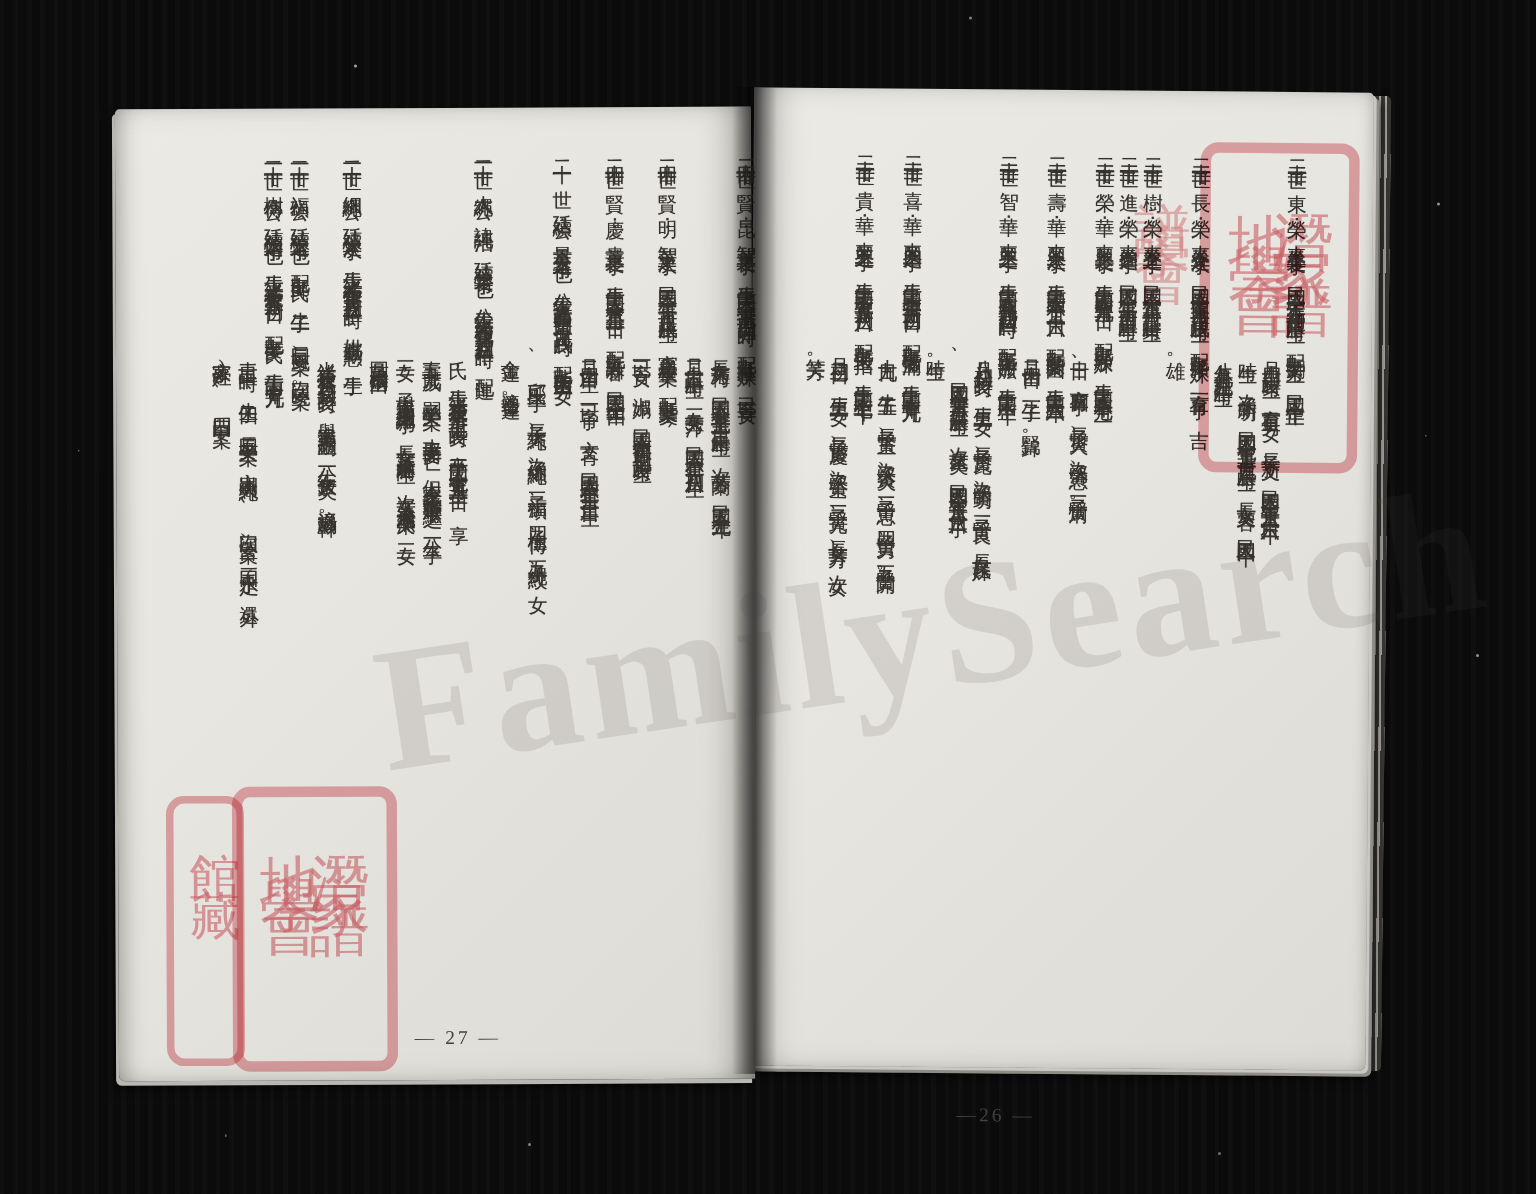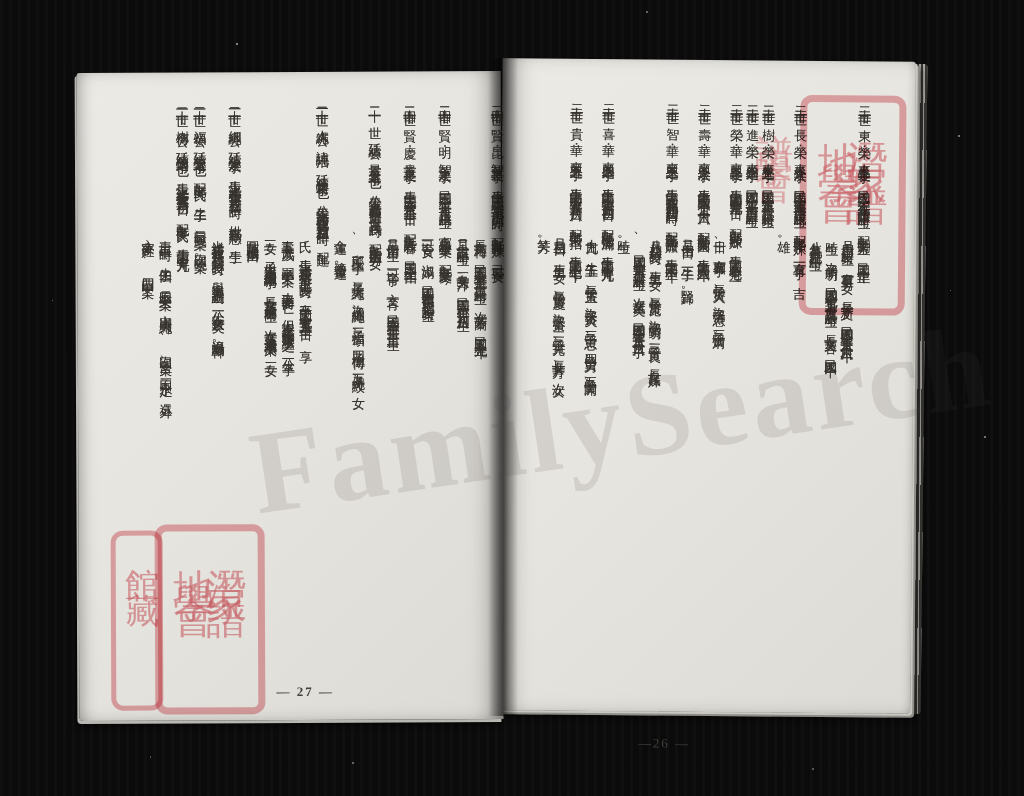--- a/index.html
+++ b/index.html
@@ -110,21 +110,21 @@
         <div class="vcol body" style="left: 202px;">壽五十九歲,嗣子榮案,未娶妻而亡,但本家之長子聯輝承繼之,公生一子</div>
         <div class="vcol body" style="left: 184.5px;">三女,子舉案過房細繩為子,長女定英適林阿生,次女玉英適湯燕榮,三女</div>
         <div class="vcol body" style="left: 167px;">圓英適楊炳田。</div>
         <div class="vcol head" style="left: 149.5px;"><span class="gen">二十一世</span><span class="pname">細繩公</span><span class="btxt">廷續公之次子,生于光緒壬午年正月初五日子時,妣盧勤慈,生于</span></div>
         <div class="vcol body" style="left: 132px;">光緒庚辰年八月初六日亥時,舉案過房立嗣,公生一女釵英,適湯勳幹。</div>
         <div class="vcol head" style="left: 114.5px;"><span class="gen">二十一世</span><span class="pname">福頌公</span><span class="btxt">廷續公之五子也,配妻邱氏,生子二,長曰鳳案、次曰曉案。</span></div>
         <div class="vcol head" style="left: 97px;"><span class="gen">二十一世</span><span class="pname">樹傳公</span><span class="btxt">廷續公之四子也,生于光緒壬辰年五月初一日,配妻夢氏,生于丙申年九月</span></div>
         <div class="vcol body" style="left: 79.5px;">十三日申時,生子四,長曰榮案(出嗣大繩)、次曰富案、三曰水足(還外</div>
         <div class="vcol body" style="left: 62px;">家夢姓)、四曰甲案。</div>
       </div>
-    <div class="pagenum" style="top:612px;left:126px;width:200px;text-align:center;font-weight:bold;">— 27 —</div>
+    <div class="pagenum" style="top:612px;left:126px;width:200px;text-align:center;">— 27 —</div>
     <div class="seal boxed" style="left:76px;top:452px;width:96px;height:176px;">
       <div class="seal-colwrap" style="right:4px;font-size:40px;letter-spacing:14px;">潛家譜</div>
       <div class="seal-colwrap" style="left:4px;font-size:40px;letter-spacing:14px;">地學會</div>
     </div>
     <div class="seal boxed" style="left:32px;top:458px;width:42px;height:170px;border-width:5px;">
       <div class="seal-colwrap" style="left:3px;font-size:34px;letter-spacing:24px;">館藏</div>
     </div>
   </div>
 
   <div id="spine"></div>

